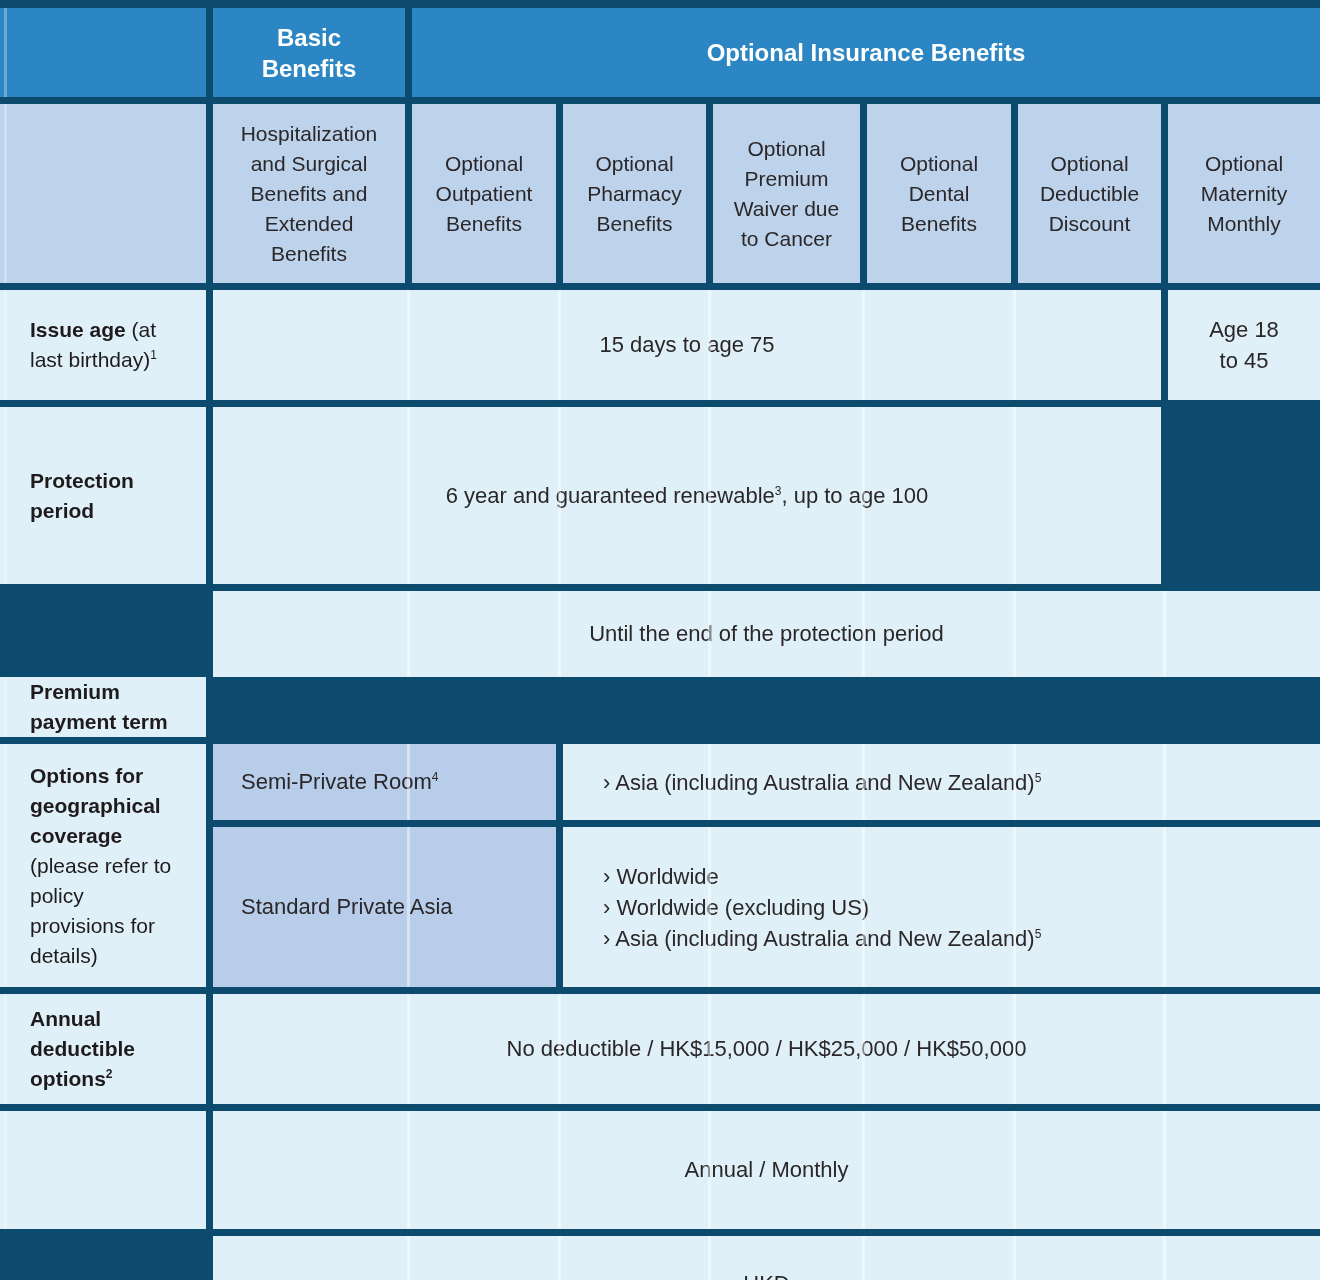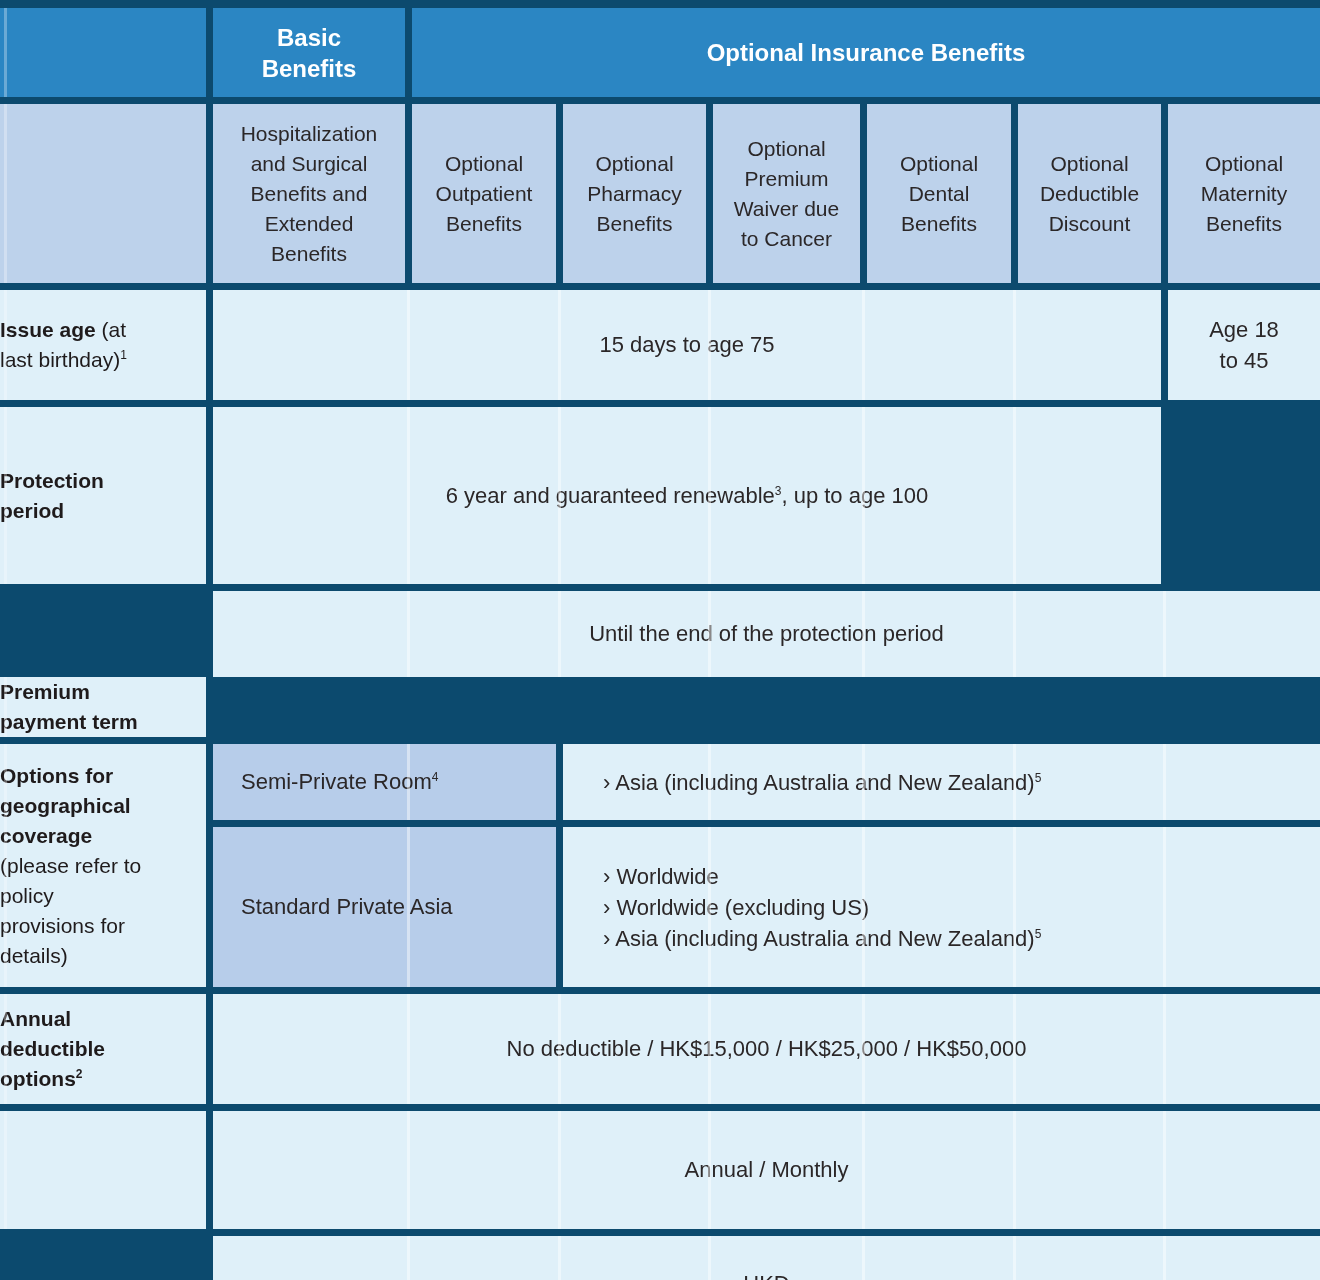--- a/index.html
+++ b/index.html
@@ -13,21 +13,21 @@
   }
   .row:last-child { margin-bottom:0; }
   .cell { position:relative; display:flex; align-items:center; box-sizing:border-box; }
   .dark { background:#2b86c3; }
   .sub  { background:#bdd2eb; }
   .pale { background:#dff0f9; }
   .hl   { background:#b7cdea; }
   .center { justify-content:center; text-align:center; }
   .h1t { font-weight:bold; color:#ffffff; font-size:24px; line-height:31px; }
   .cht { font-size:21px; line-height:30px; color:#2b2728; }
-  .lbl { font-size:21px; line-height:30px; color:#1f1b1c; }
+  .lbl { padding-left:30px; font-size:21px; line-height:30px; color:#1f1b1c; }
   .lbl .inner { max-width:152px; }
   .b { font-weight:bold; }
   .val { font-size:22px; color:#2b2728; }
   .mat { font-size:22px; line-height:31px; color:#2b2728; }
   .pre { white-space:pre-line; }
   sup { font-size:12px; line-height:0; }
   
   .fd { position:absolute; top:0; bottom:0; width:3px; background:rgba(255,255,255,0.45); }
   .edge { position:absolute; top:0; bottom:0; left:4px; width:3px; background:rgba(255,255,255,0.30); }
   
@@ -90,21 +90,21 @@
     <div class="cell sub center cht">
         <span class="inner">Optional Premium Waiver due to Cancer</span>
       </div>
     <div class="cell sub center cht">
         <span class="inner">Optional Dental Benefits</span>
       </div>
     <div class="cell sub center cht">
         <span class="inner">Optional Deductible Discount</span>
       </div>
     <div class="cell sub center cht">
-        <span class="inner">Optional Maternity Benefits</span>
+        <span class="inner">Optional Maternity Monthly</span>
       </div>
   </div>
 
   <div class="row r3">
     <div class="cell pale lbl">
         <span class="edge"></span>
       <span class="inner"><span class="b">Issue age</span> <span>(at last birthday)</span><sup>1</sup></span>
     </div>
     <div class="cell pale center val span67">
       <span class="fd" style="left:194px"></span>

